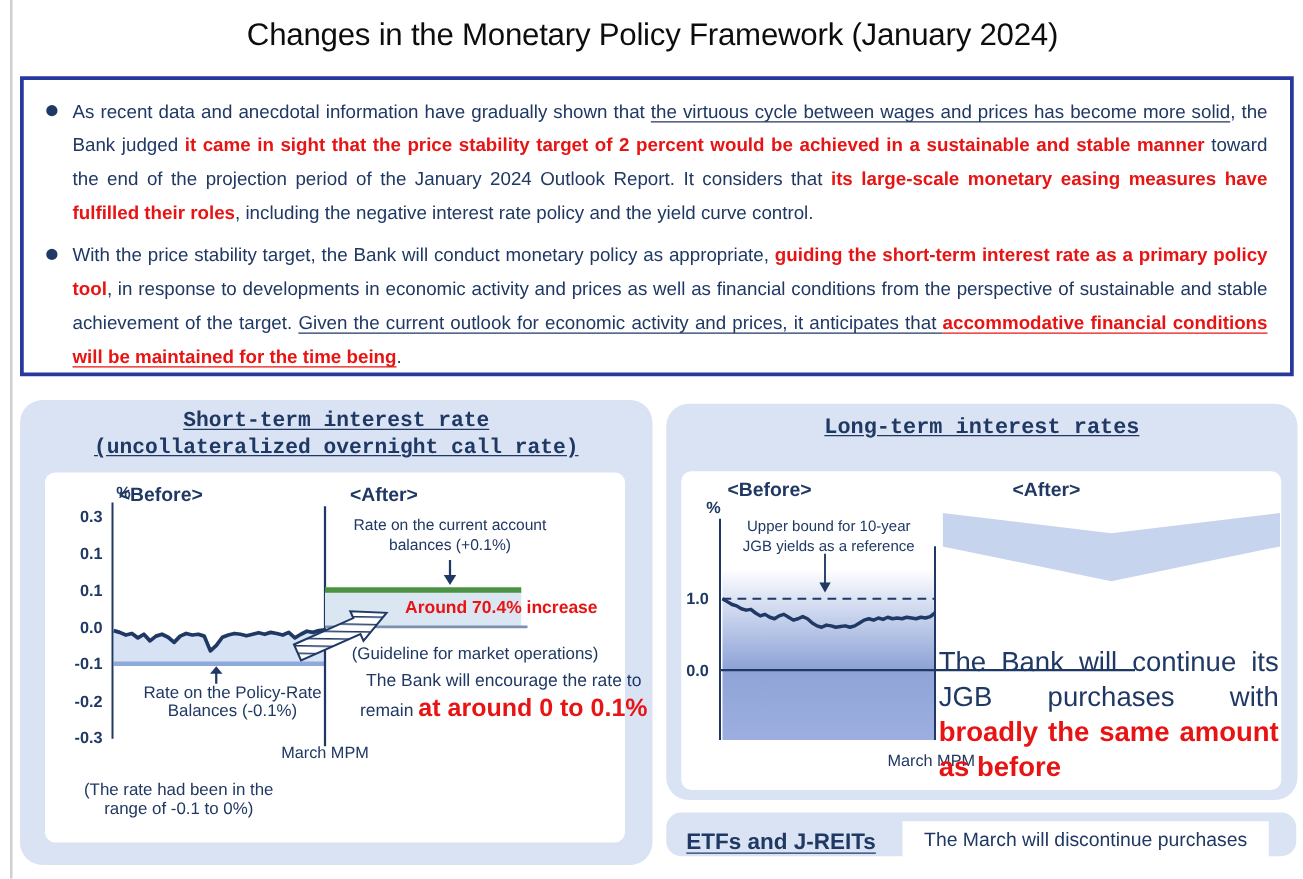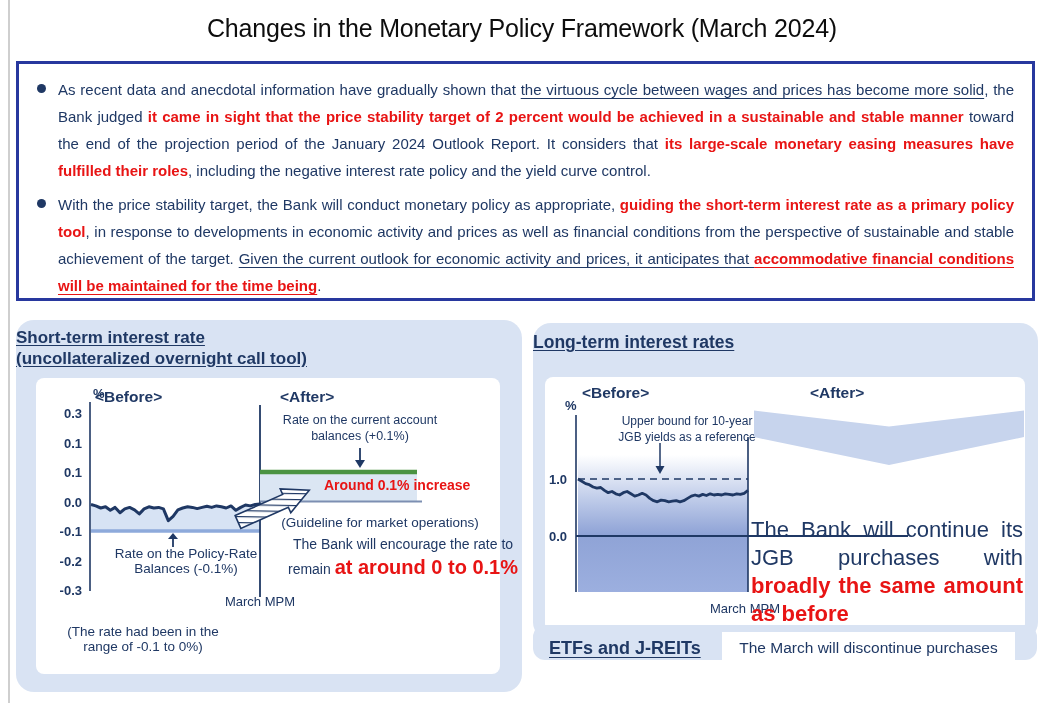--- a/index.html
+++ b/index.html
@@ -34,79 +34,79 @@
   .bullet-item{display:flex;margin-bottom:7px;}
   .bullet-dot{flex:0 0 auto;width:9px;height:9px;border-radius:50%;background:var(--navy);margin:8px 12px 0 6px;}
   .bullet-text{flex:1;font-size:15px;line-height:1.8;text-align:justify;color:var(--navy);}
   .run-n{}
   .run-u{text-decoration:underline;text-underline-offset:3px;}
   .run-rb{color:var(--red);font-weight:bold;}
   .run-rbu{color:var(--red);font-weight:bold;text-decoration:underline;text-underline-offset:3px;}
   
   .panel{position:absolute;background:var(--panel);border-radius:18px;}
   .panel-title{
-    text-align:left;font-weight:bold;color:var(--navy);
-    text-decoration:underline;text-underline-offset:2px;
+    text-align:center;font-weight:bold;color:var(--navy);
+    text-decoration:underline;text-underline-offset:2px;font-family:Liberation Mono, monospace;
   }
   .white-box{position:absolute;background:#fff;border-radius:8px;}
   .abs{position:absolute;}
   .hdr{font-size:15.5px;font-weight:600;color:var(--navy);text-align:left;}
   .pct{font-size:13px;font-weight:bold;color:var(--navy);}
   .tick-col{position:absolute;}
   .tick-label{position:absolute;right:0;transform:translateY(-50%);font-size:13px;font-weight:600;color:var(--navy);}
   .ann{font-size:12.5px;line-height:1.3;color:var(--navy);text-align:center;}
-  .ann-sm{font-size:12px;line-height:1.3;color:var(--navy);text-align:center;margin-left:24px;}
+  .ann-sm{font-size:12px;line-height:1.3;color:var(--navy);text-align:center;}
   .red-note{font-size:14px;font-weight:bold;color:var(--red);white-space:nowrap;}
   .guide{font-size:13.5px;color:var(--navy);text-align:center;}
   .encourage{font-size:14px;color:var(--navy);text-align:center;line-height:1.35;margin-left:24px;}
   .big-red{font-size:20px;font-weight:bold;color:var(--red);}
   .axis-label{font-size:13px;color:var(--navy);text-align:center;}
   .banner{
     position:absolute;background:#c7d4ed;
     clip-path:polygon(0 12%,50% 38%,100% 12%,100% 55%,50% 100%,0 55%);
   }
   .banner-text{font-size:11.5px;line-height:1.4;color:var(--navy);text-align:justify;}
   .statement{font-size:22px;line-height:1.28;color:var(--navy);text-align:justify;margin-top:47px;}
   .statement .hl{color:var(--red);font-weight:bold;}
   svg{position:absolute;left:0;top:0;}
   
-  .etf-panel{position:absolute;left:533px;top:625px;width:504px;height:35px;background:var(--panel);border-radius:12px;}
+  .etf-panel{position:absolute;left:533px;top:650px;width:504px;height:35px;background:var(--panel);border-radius:12px;}
   .etf-label{
     position:absolute;left:16px;top:0;height:47px;display:flex;align-items:center;
     font-size:18px;font-weight:bold;color:var(--navy);
     text-decoration:underline;text-underline-offset:3px;
   }
   .etf-white{
     position:absolute;left:189px;top:7px;width:293px;height:31px;background:#fff;
     display:flex;align-items:center;justify-content:center;
     font-size:15.5px;color:var(--navy);
   }
 </style>
 </head>
 <body>
 
 <div class="page-edge"></div>
 
-<div class="main-title">Changes in the Monetary Policy Framework (March 2024)</div>
+<div class="main-title">Changes in the Monetary Policy Framework (January 2024)</div>
 
 <div class="summary-box">
   <div class="bullet-item">
     <span class="bullet-dot"></span>
     <p class="bullet-text"><span class="run-n">As recent data and anecdotal information have gradually shown that </span><span class="run-u">the virtuous cycle between wages and prices has become more solid</span><span class="run-n">, the Bank judged </span><span class="run-rb">it came in sight that the price stability target of 2 percent would be achieved in a sustainable and stable manner</span><span class="run-n"> toward the end of the projection period of the January 2024 Outlook Report. It considers that </span><span class="run-rb">its large-scale monetary easing measures have fulfilled their roles</span><span class="run-n">, including the negative interest rate policy and the yield curve control.</span></p>
   </div>
   <div class="bullet-item">
     <span class="bullet-dot"></span>
     <p class="bullet-text"><span class="run-n">With the price stability target, the Bank will conduct monetary policy as appropriate, </span><span class="run-rb">guiding the short-term interest rate as a primary policy tool</span><span class="run-n">, in response to developments in economic activity and prices as well as financial conditions from the perspective of sustainable and stable achievement of the target. </span><span class="run-u">Given the current outlook for economic activity and prices, it anticipates that </span><span class="run-rbu">accommodative financial conditions will be maintained for the time being</span><span class="run-n">.</span></p>
   </div>
 </div>
 
 <div class="panel" style="left:16px;top:320px;width:506px;height:372px;">
   <div class="panel-title" style="margin-top:7px;font-size:17px;line-height:1.25;">
     <div>Short-term interest rate</div>
-    <div>(uncollateralized overnight call tool)</div>
+    <div>(uncollateralized overnight call rate)</div>
   </div>
 
   <div class="white-box" style="left:20px;top:58px;width:464px;height:296px;">
 
     <svg width="464" height="296" viewBox="0 0 464 296">
       <defs>
         <pattern id="hatch" width="6" height="6" patternUnits="userSpaceOnUse" patternTransform="rotate(115)">
           <rect width="6" height="6" fill="#ffffff"></rect>
           <line x1="0" y1="0" x2="0" y2="6" stroke="#1f3864" stroke-width="2.4"></line>
         </pattern>
@@ -148,21 +148,21 @@
         <div class="tick-label" style="top: 35px;">0.3</div>
         <div class="tick-label" style="top: 64.5px;">0.1</div>
         <div class="tick-label" style="top: 94px;">0.1</div>
         <div class="tick-label" style="top: 123.5px;">0.0</div>
         <div class="tick-label" style="top: 153px;">-0.1</div>
         <div class="tick-label" style="top: 182.5px;">-0.2</div>
         <div class="tick-label" style="top: 212px;">-0.3</div>
       </div>
 
     <div class="abs ann" style="left:224px;top:34px;width:200px;">Rate on the current account balances (+0.1%)</div>
-    <div class="abs red-note" style="left:288px;top:99px;">Around 0.1% increase</div>
+    <div class="abs red-note" style="left:288px;top:99px;">Around 70.4% increase</div>
     <div class="abs guide" style="left:226px;top:137px;width:236px;">(Guideline for market operations)</div>
     <div class="abs encourage" style="left:220px;top:157px;width:246px;">
       <span>The Bank will encourage the rate to</span><br>
       <span>remain </span><span class="big-red">at around 0 to 0.1%</span>
     </div>
     <div class="abs guide" style="left:55px;top:168px;width:175px;padding-left:15px;">Rate on the Policy-Rate Balances (-0.1%)</div>
     <div class="abs axis-label" style="left:164px;top:216px;width:120px;">March MPM</div>
     <div class="abs guide" style="left:18px;top:246px;width:178px;">(The rate had been in the range of -0.1 to 0%)</div>
   </div>
 </div>

